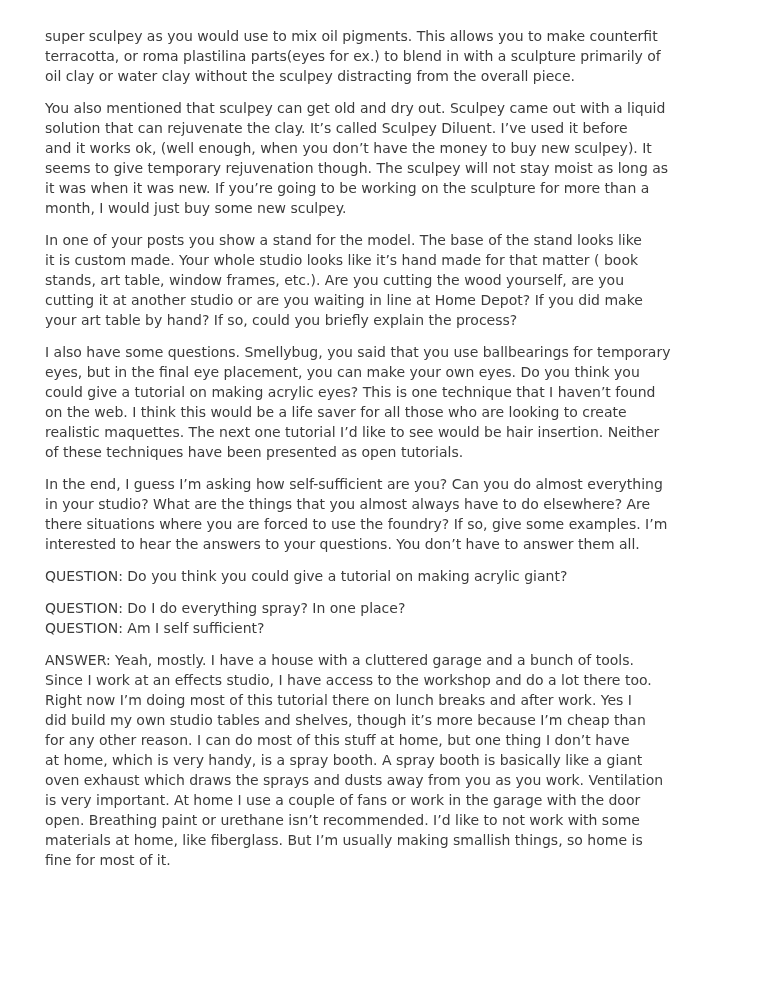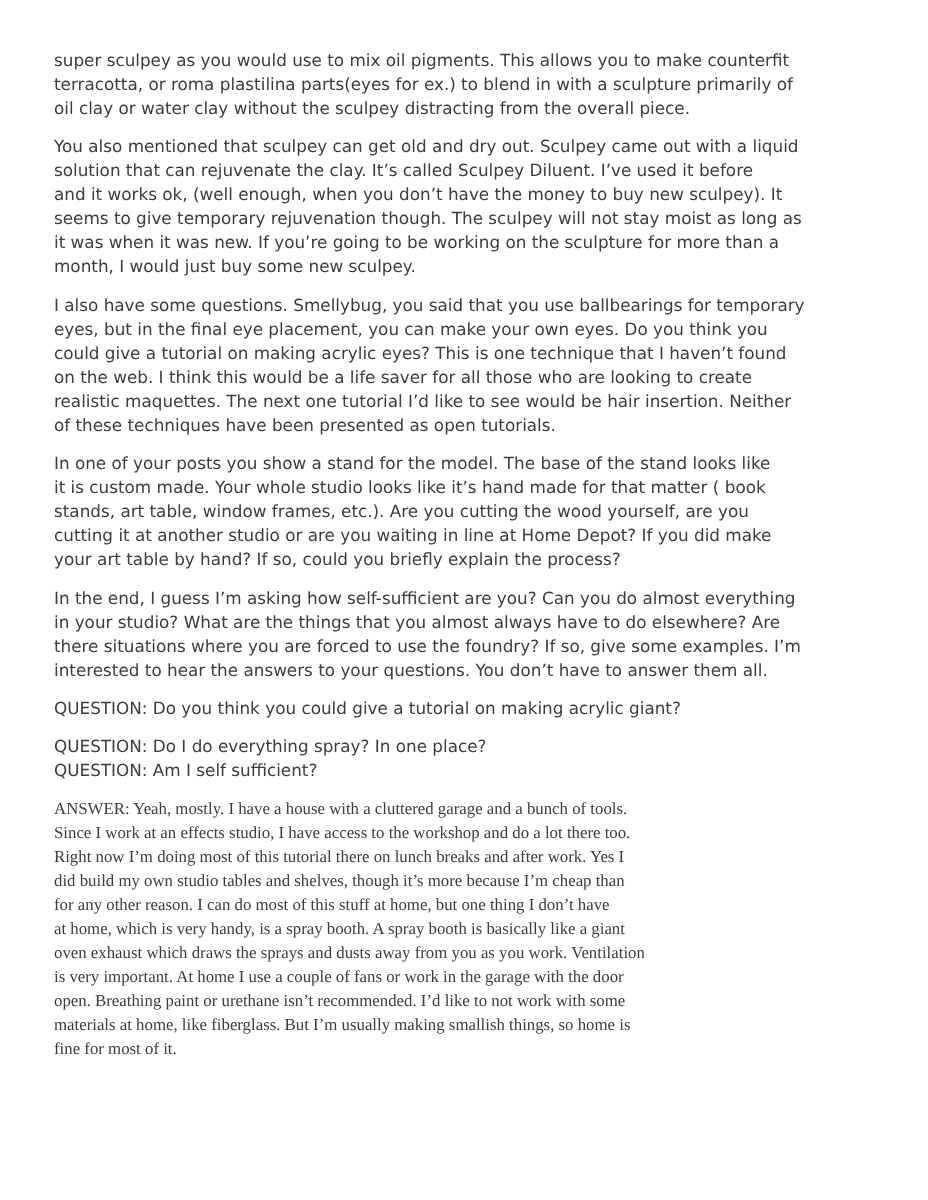--- a/index.html
+++ b/index.html
@@ -10,62 +10,61 @@
   .page {
     position: relative;
     width: 773px;
     height: 1000px;
     background: #ffffff;
     overflow: hidden;
   }
   .doc-body {
     position: absolute;
     left: 45px;
-    top: 41px;
+    top: 26px;
     width: 700px;
     font-family: "DejaVu Sans", "Liberation Sans", sans-serif;
     font-size: 14px;
     line-height: 20px;
     color: #3c3c3c;
     -webkit-font-smoothing: antialiased;
   }
   .paragraph {
     white-space: pre-line;
     margin: 0 0 12px 0;
   }
   .paragraph:last-child {
     margin-bottom: 0;
-    font-family: Liberation Serif, serif;
   }
 </style>
 </head>
 <body>
 
 <div class="page">
   <div class="doc-body">
     <div class="paragraph">super sculpey as you would use to mix oil pigments. This allows you to make counterfit
 terracotta, or roma plastilina parts(eyes for ex.) to blend in with a sculpture primarily of
 oil clay or water clay without the sculpey distracting from the overall piece.</div>
     <div class="paragraph">You also mentioned that sculpey can get old and dry out. Sculpey came out with a liquid
 solution that can rejuvenate the clay. It’s called Sculpey Diluent. I’ve used it before
 and it works ok, (well enough, when you don’t have the money to buy new sculpey). It
 seems to give temporary rejuvenation though. The sculpey will not stay moist as long as
 it was when it was new. If you’re going to be working on the sculpture for more than a
 month, I would just buy some new sculpey.</div>
+    <div class="paragraph">In one of your posts you show a stand for the model. The base of the stand looks like
+it is custom made. Your whole studio looks like it’s hand made for that matter ( book
+stands, art table, window frames, etc.). Are you cutting the wood yourself, are you
+cutting it at another studio or are you waiting in line at Home Depot? If you did make
+your art table by hand? If so, could you briefly explain the process?</div>
     <div class="paragraph">I also have some questions. Smellybug, you said that you use ballbearings for temporary
 eyes, but in the final eye placement, you can make your own eyes. Do you think you
 could give a tutorial on making acrylic eyes? This is one technique that I haven’t found
 on the web. I think this would be a life saver for all those who are looking to create
 realistic maquettes. The next one tutorial I’d like to see would be hair insertion. Neither
 of these techniques have been presented as open tutorials.</div>
-    <div class="paragraph">In one of your posts you show a stand for the model. The base of the stand looks like
-it is custom made. Your whole studio looks like it’s hand made for that matter ( book
-stands, art table, window frames, etc.). Are you cutting the wood yourself, are you
-cutting it at another studio or are you waiting in line at Home Depot? If you did make
-your art table by hand? If so, could you briefly explain the process?</div>
     <div class="paragraph">In the end, I guess I’m asking how self-sufficient are you? Can you do almost everything
 in your studio? What are the things that you almost always have to do elsewhere? Are
 there situations where you are forced to use the foundry? If so, give some examples. I’m
 interested to hear the answers to your questions. You don’t have to answer them all.</div>
     <div class="paragraph">QUESTION:  Do you think you could give a tutorial on making acrylic giant?</div>
     <div class="paragraph">QUESTION: Do I do everything spray? In one place?
 QUESTION: Am I self sufficient?</div>
     <div class="paragraph">ANSWER:  Yeah, mostly. I have a house with a cluttered garage and a bunch of tools.
 Since I work at an effects studio, I have access to the workshop and do a lot there too.
 Right now I’m doing most of this tutorial there on lunch breaks and after work. Yes I

